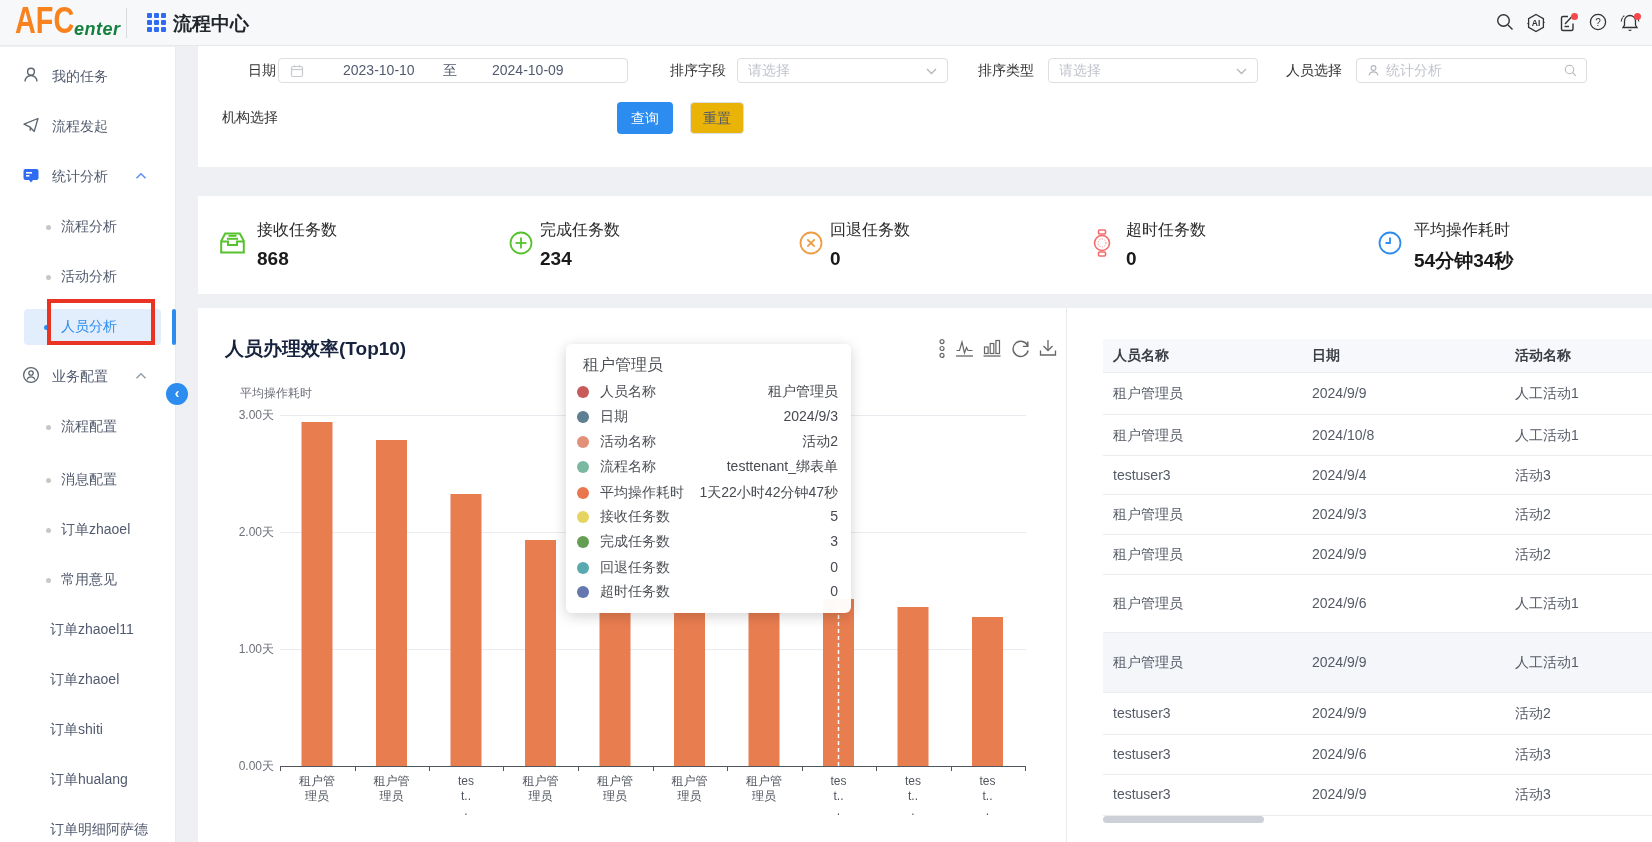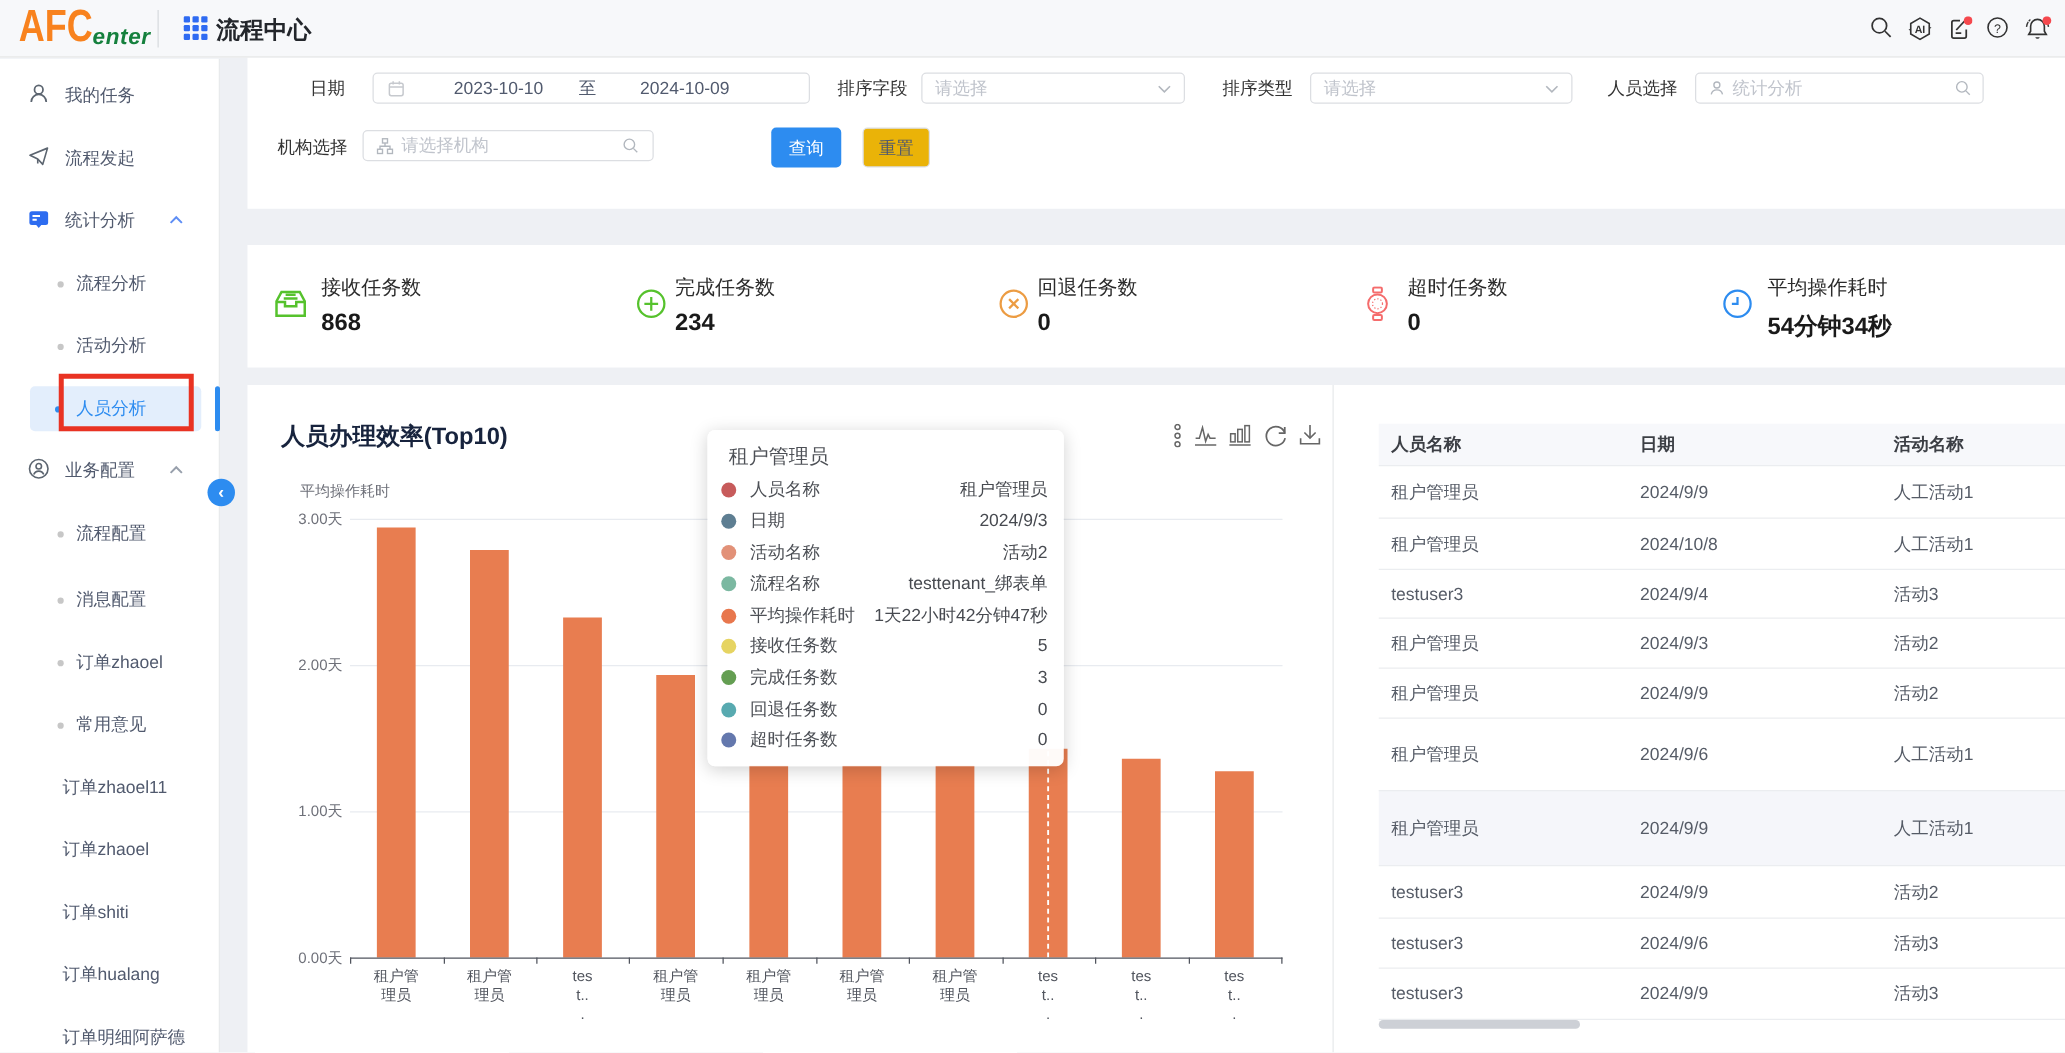--- a/index.html
+++ b/index.html
@@ -190,21 +190,21 @@
   <div class="mi plain" style="top:758px">
       <span class="txt2">订单明细阿萨德</span>
     </div>
 </div>
 <div id="red-box"></div>
 <div id="collapse-btn">‹</div>
 
 <div class="card" id="filter-card">
 
   <div class="flabel" style="left:50px;top:16px">日期</div>
-  <div class="finput" style="left:100px;top:12px;width:350px">
+  <div class="finput" style="left:80px;top:12px;width:350px">
     <svg style="position:absolute;left:11px;top:5px" width="14" height="14" viewBox="0 0 14 14">
         <rect x="1.5" y="2.5" width="11" height="10" rx="1.5" fill="none" stroke="#c6c9ce" stroke-width="1.2"></rect>
         <line x1="1.5" y1="5.5" x2="12.5" y2="5.5" stroke="#c6c9ce" stroke-width="1.2"></line>
         <line x1="4.5" y1="1" x2="4.5" y2="3.5" stroke="#c6c9ce" stroke-width="1.2"></line>
         <line x1="9.5" y1="1" x2="9.5" y2="3.5" stroke="#c6c9ce" stroke-width="1.2"></line>
       </svg>
     <span style="position:absolute;left:64px;top:3px">2023-10-10</span>
     <span style="position:absolute;left:164px;top:3px;color:#515a6e">至</span>
     <span style="position:absolute;left:213px;top:3px">2024-10-09</span>
   </div>
@@ -229,33 +229,20 @@
         <path d="M2 11.5 a4.6 4.6 0 0 1 9 0" fill="none" stroke="#b2b7be" stroke-width="1.1"></path>
       </svg>
     <span class="ph" style="position:absolute;left:29px;top:3px">统计分析</span>
     <svg style="position:absolute;right:9px;top:5px" width="13" height="13" viewBox="0 0 13 13">
         <circle cx="5.5" cy="5.5" r="4.2" fill="none" stroke="#b2b7be" stroke-width="1.1"></circle>
         <line x1="8.7" y1="8.7" x2="11.8" y2="11.8" stroke="#b2b7be" stroke-width="1.1"></line>
       </svg>
   </div>
 
   <div class="flabel" style="left:24px;top:63px">机构选择</div>
-  <div class="finput" style="left:92px;top:58px;width:233px">
-    <svg style="position:absolute;left:10px;top:5px" width="14" height="14" viewBox="0 0 14 14">
-        <rect x="5" y="1" width="4" height="3.4" fill="none" stroke="#b2b7be" stroke-width="1.1"></rect>
-        <rect x="1" y="9.4" width="4" height="3.4" fill="none" stroke="#b2b7be" stroke-width="1.1"></rect>
-        <rect x="9" y="9.4" width="4" height="3.4" fill="none" stroke="#b2b7be" stroke-width="1.1"></rect>
-        <path d="M7 4.4 V7 M3 9.4 V7 H11 V9.4" fill="none" stroke="#b2b7be" stroke-width="1.1"></path>
-      </svg>
-    <span class="ph" style="position:absolute;left:30px;top:3px">请选择机构</span>
-    <svg style="position:absolute;right:11px;top:5px" width="13" height="13" viewBox="0 0 13 13">
-        <circle cx="5.5" cy="5.5" r="4.2" fill="none" stroke="#b2b7be" stroke-width="1.1"></circle>
-        <line x1="8.7" y1="8.7" x2="11.8" y2="11.8" stroke="#b2b7be" stroke-width="1.1"></line>
-      </svg>
-  </div>
   <div class="btn" style="left:419px;top:56px;width:56px;background:#2d8cf0;color:#fff">查询</div>
   <div class="btn" style="left:492px;top:56px;width:54px;background:#eab308;border:1px solid #dcdee2;color:#515a6e;line-height:30px">重置</div>
 </div>
 <div class="card" id="stats-card">
   <svg style="position:absolute;left:22px;top:36px" width="25" height="22" viewBox="0 0 25 22">
       <path d="M5.2 1.5 h14.6 l4 7.5 V20.5 H1.2 V9 Z" fill="none" stroke="#56c22d" stroke-width="2"></path>
       <path d="M1.5 9.5 h6.5 v3.5 h9 V9.5 h6.5" fill="none" stroke="#56c22d" stroke-width="2"></path>
       <line x1="8.5" y1="3.8" x2="16.5" y2="3.8" stroke="#56c22d" stroke-width="2"></line>
       <line x1="7" y1="6.8" x2="18" y2="6.8" stroke="#56c22d" stroke-width="2"></line>
     </svg>

